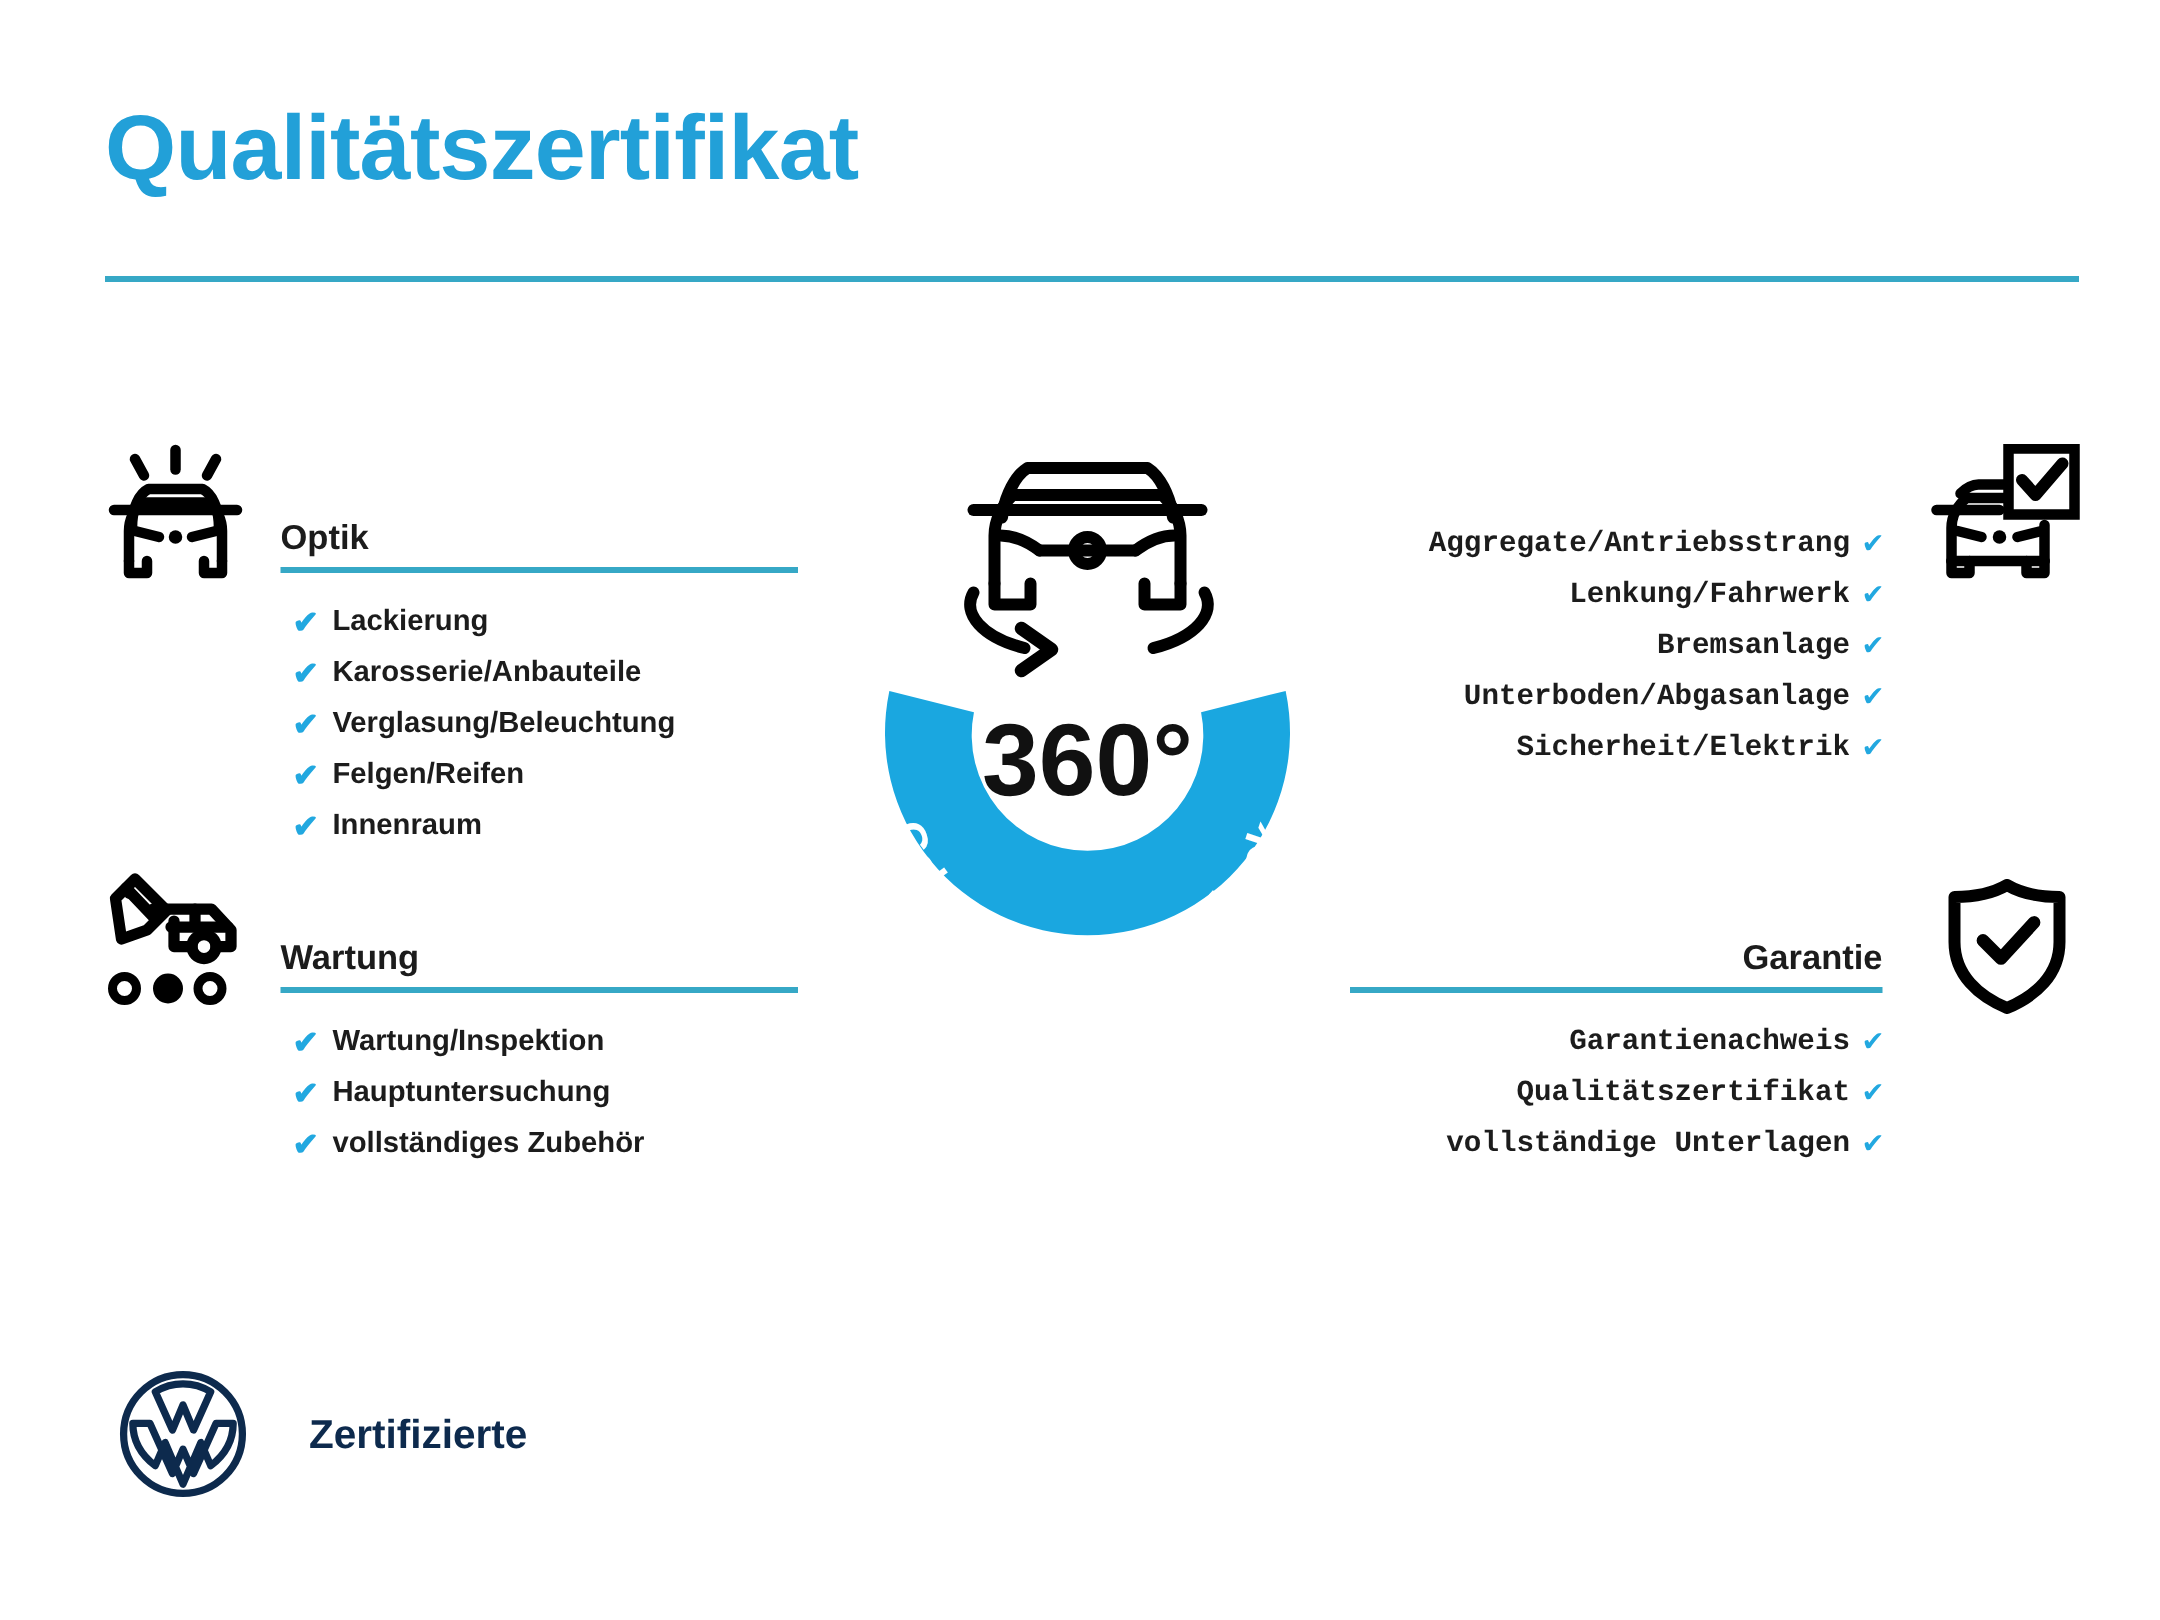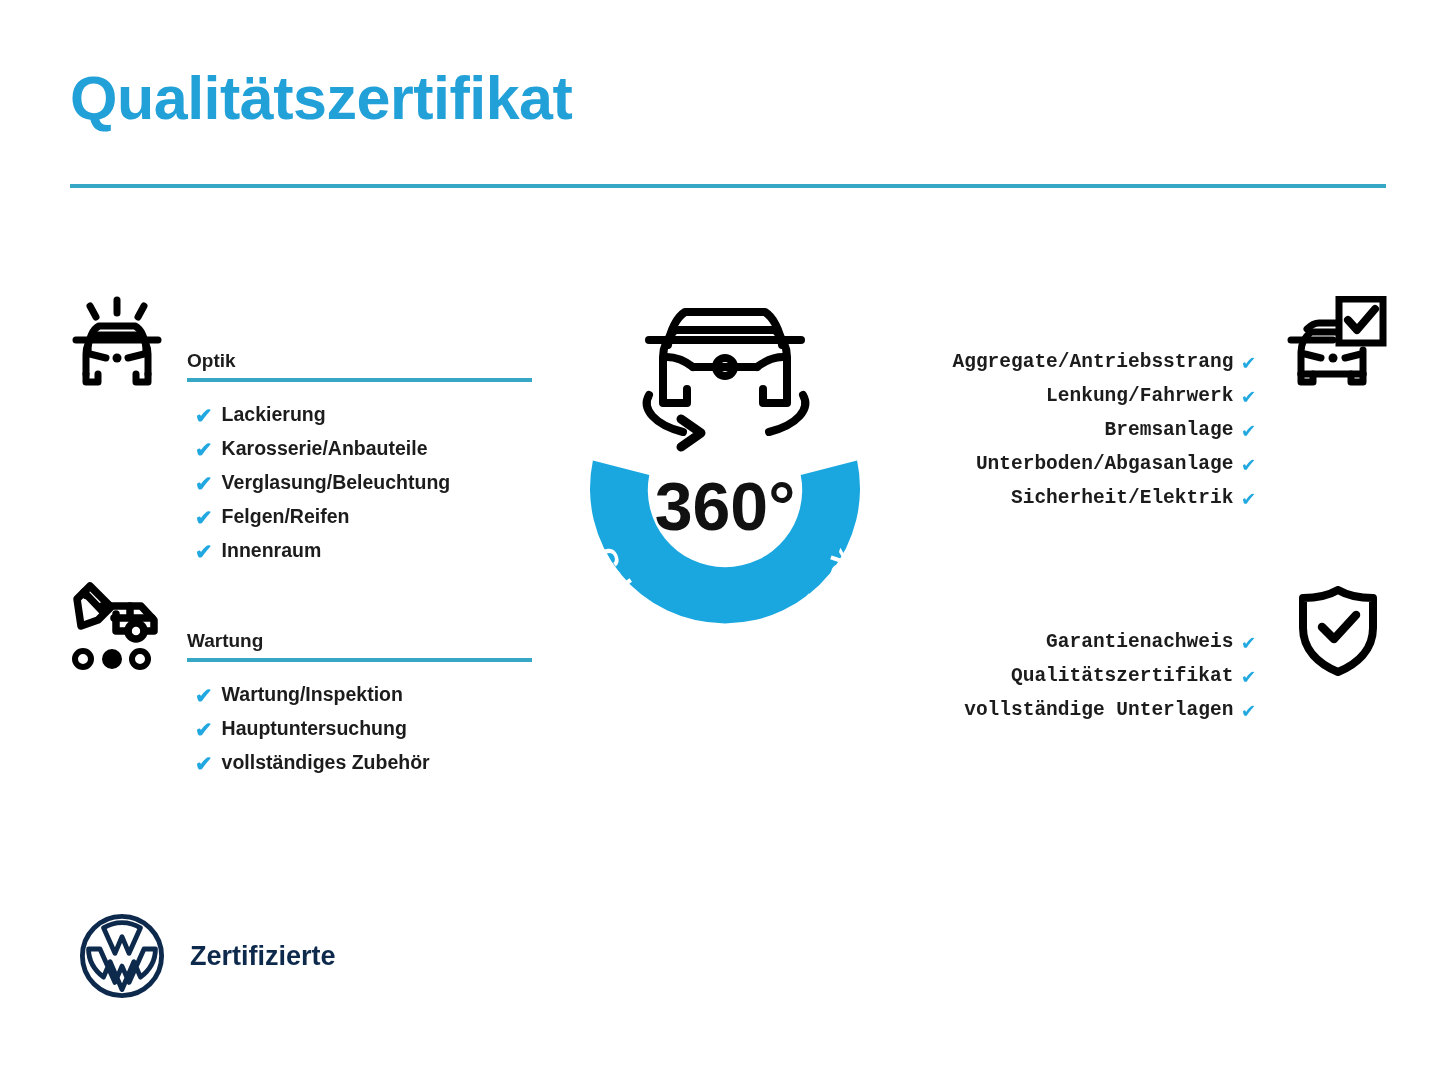--- a/index.html
+++ b/index.html
@@ -44,21 +44,21 @@
   .section {
     position: absolute;
   }
   .section-head {
     position: relative;
     height: 52px;
   }
   .section-title {
     position: absolute;
     bottom: 12px;
-    font-size: 19px;
+    font-size: 23px;
     font-weight: bold;
     color: #1c1c1c;
     line-height: 1;
     white-space: nowrap;
   }
   .section-rule {
     position: absolute;
     bottom: 0;
     height: 4px;
     background: #36a8c6;
@@ -115,21 +115,21 @@
   
   #footer-logo {
     position: absolute;
     left: 78px;
     top: 912px;
     display: flex;
     align-items: center;
   }
   #footer-logo .vw-mark { width: 88px; height: 88px; flex: 0 0 auto; }
   #footer-logo .vw-text {
-    margin-left: 24px;
+    margin-left: 40px;
     font-size: 27px;
     font-weight: bold;
     color: #0d2a4d;
     line-height: 1.22;
     white-space: nowrap;
   }
 </style>
 </head>
 <body>
 
@@ -273,20 +273,24 @@
   </div>
 
   <div class="sec-icon" style="left:1295px; top:586px; width:86px; height:90px;">
     <svg viewBox="0 0 86 90" width="86" height="90">
       <path d="M43 4 C31 11 18 12 8 12 L8 42 C8 64 24 78 43 86 C62 78 78 64 78 42 L78 12 C68 12 55 11 43 4 Z" fill="none" stroke="#000000" stroke-width="8" stroke-linejoin="round"></path>
       <path d="M27 41 L39 53 L61 29" fill="none" stroke="#000000" stroke-width="8.5" stroke-linecap="round" stroke-linejoin="round"></path>
     </svg>
   </div>
 
   <div class="section sec-right" style="left:900px; top:610px; width:355px;">
+    <div class="section-head">
+      <div class="section-title">Garantie</div>
+      <div class="section-rule"></div>
+    </div>
     <ul class="check-list">
       <li>
           <span>Garantienachweis</span>
           <span class="tick">✔</span>
         </li>
       <li>
           <span>Qualitätszertifikat</span>
           <span class="tick">✔</span>
         </li>
       <li>

